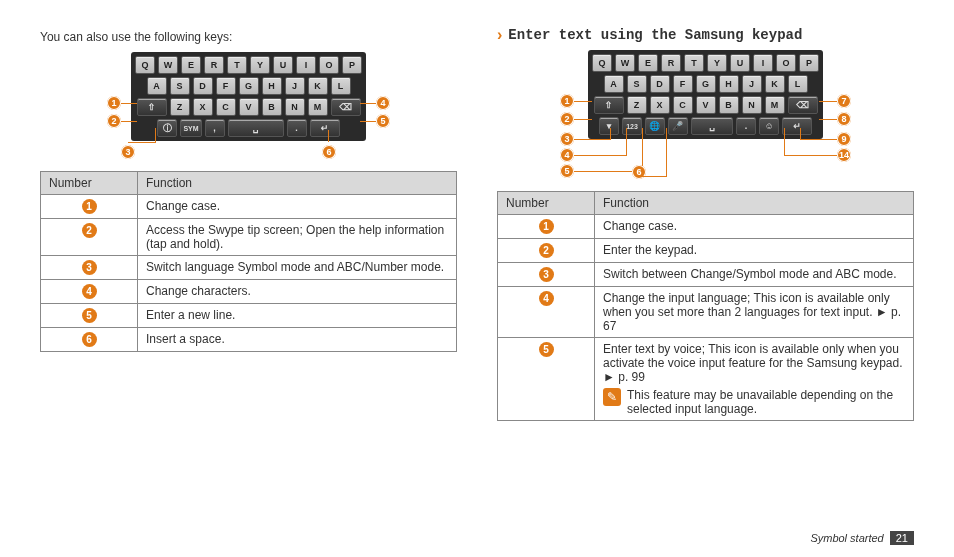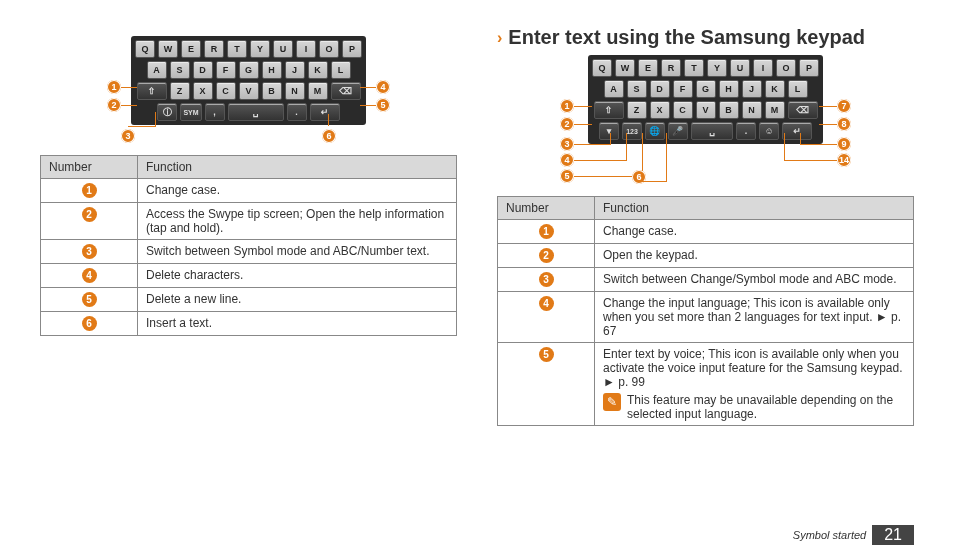--- a/index.html
+++ b/index.html
@@ -30,21 +30,22 @@
     gap: 6px;
     margin: -4px 0 4px 0;
   }
   .section-head .chev {
     color: #e17a17;
     font-size: 16px;
     font-weight: bold;
   }
   .section-head .title {
     font-weight: bold;
-    font-size: 20px;
+    font-size: 14px;
+    font-family: Liberation Mono, monospace;
   }
   .kbd-wrap {
     display: flex;
     justify-content: center;
     margin: 6px 0 12px 0;
   }
   .kbd-block {
     position: relative;
     display: inline-block;
   }
@@ -156,30 +157,31 @@
     font-style: italic;
     font-size: 11px;
     display: flex;
     align-items: center;
     gap: 6px;
   }
   .pagebox {
     background: #444;
     color: #fff;
     font-style: normal;
-    padding: 1px 12px;
-    font-size: 16px;
+    padding: 1px 6px;
+    font-size: 11px;
   }
 </style>
 </head>
 <body>
 
 <div class="columns">
 
   <div class="col">
+    <div class="intro">You can also use the following keys:</div>
 
     <div class="kbd-wrap">
       <div class="kbd-block" style="padding:0 30px 18px 30px;">
         <div class="kbd">
           <div class="krow">
             <div class="key">Q</div>
             <div class="key">W</div>
             <div class="key">E</div>
             <div class="key">R</div>
             <div class="key">T</div>
@@ -247,33 +249,33 @@
       <tr>
             <td class="ncell"><span class="numbadge">1</span></td>
             <td>Change case.</td>
           </tr>
       <tr>
             <td class="ncell"><span class="numbadge">2</span></td>
             <td>Access the Swype tip screen; Open the help information (tap and hold).</td>
           </tr>
       <tr>
             <td class="ncell"><span class="numbadge">3</span></td>
-            <td>Switch between Symbol mode and ABC/Number text.</td>
+            <td>Switch language Symbol mode and ABC/Number mode.</td>
           </tr>
       <tr>
             <td class="ncell"><span class="numbadge">4</span></td>
-            <td>Delete characters.</td>
+            <td>Change characters.</td>
           </tr>
       <tr>
             <td class="ncell"><span class="numbadge">5</span></td>
-            <td>Delete a new line.</td>
+            <td>Enter a new line.</td>
           </tr>
       <tr>
             <td class="ncell"><span class="numbadge">6</span></td>
-            <td>Insert a text.</td>
+            <td>Insert a space.</td>
           </tr>
     </tbody>
       </table>
   </div>
 
   <div class="col">
     <div class="section-head">
       <span class="chev">›</span>
       <span class="title">Enter text using the Samsung keypad</span>
     </div>
@@ -362,21 +364,21 @@
           <tr>
         <th class="ncell">Number</th>
         <th>Function</th>
       </tr>
       <tr>
             <td class="ncell"><span class="numbadge">1</span></td>
             <td>Change case.</td>
           </tr>
       <tr>
             <td class="ncell"><span class="numbadge">2</span></td>
-            <td>Open the keypad.</td>
+            <td>Enter the keypad.</td>
           </tr>
       <tr>
             <td class="ncell"><span class="numbadge">3</span></td>
             <td>Switch between Change/Symbol mode and ABC mode.</td>
           </tr>
       <tr>
             <td class="ncell"><span class="numbadge">4</span></td>
             <td>Change the input language; This icon is available only when you set more than 2 languages for text input. ► p. 67</td>
           </tr>
       <tr>

